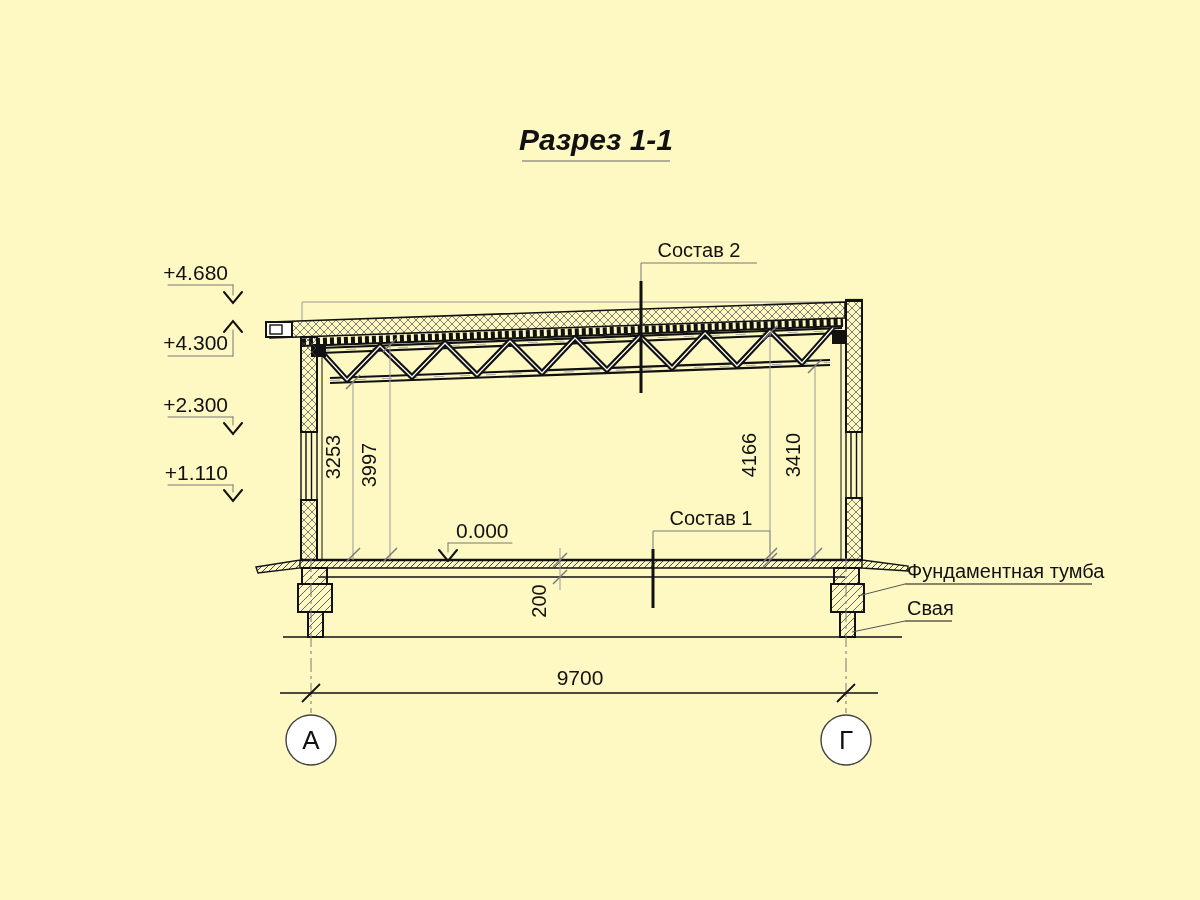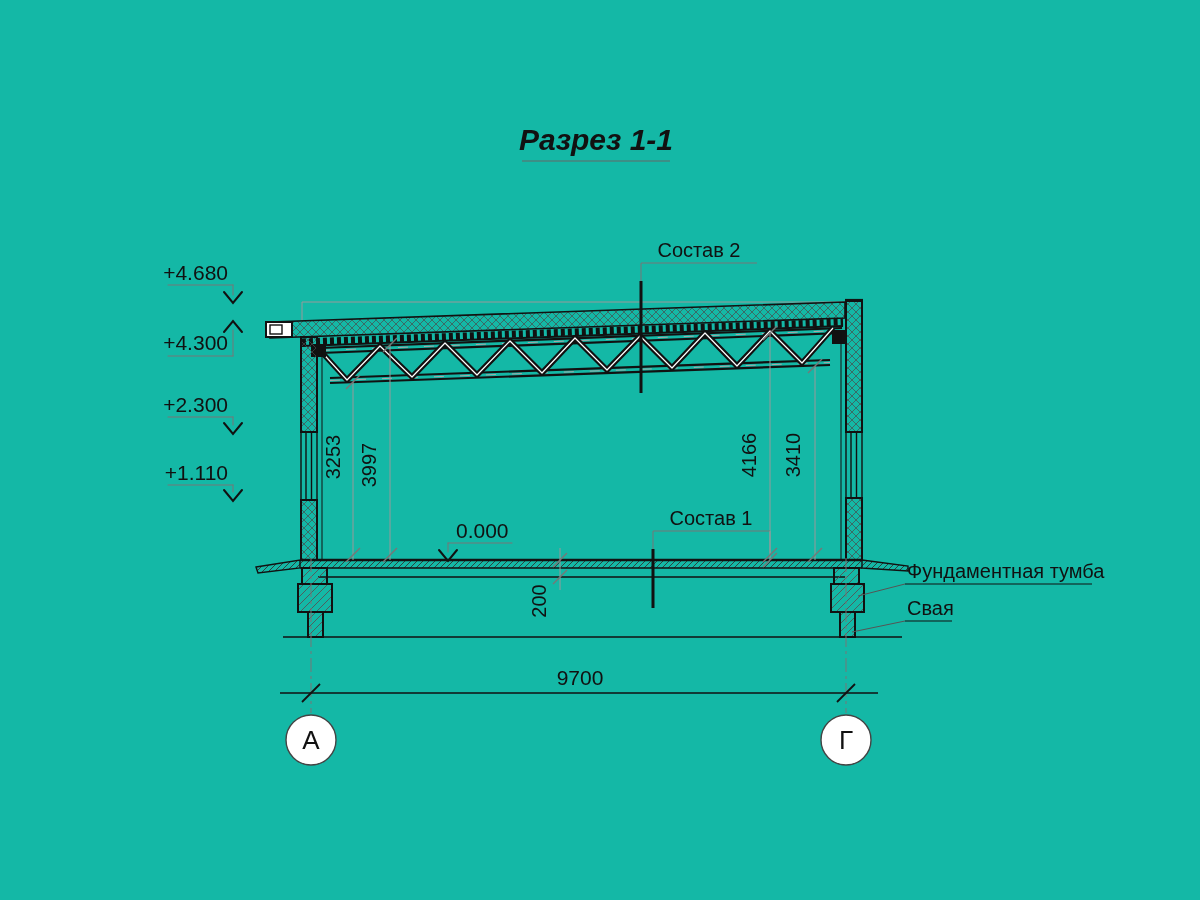--- a/index.html
+++ b/index.html
@@ -1,16 +1,16 @@
 <!DOCTYPE html>
 <html><head>
 <meta charset="utf-8">
 <style>
   html,body{margin:0;padding:0;background:#fff;}
-  .page{position:relative;width:1200px;height:900px;background:#14b8a6;overflow:hidden;}
+  .page{position:relative;width:1200px;height:900px;background:#fef9c3;overflow:hidden;}
   svg text{font-family:"Liberation Sans","DejaVu Sans",sans-serif;fill:#111;}
   .title-text{font-size:30px;font-style:italic;font-weight:bold;}
   .elev-text{font-size:21px;}
   .dim-text{font-size:20px;}
   .label-text{font-size:20px;}
   .axis-text{font-size:26px;}
   .span-text{font-size:21px;}
 </style>
 </head>
 <body>

